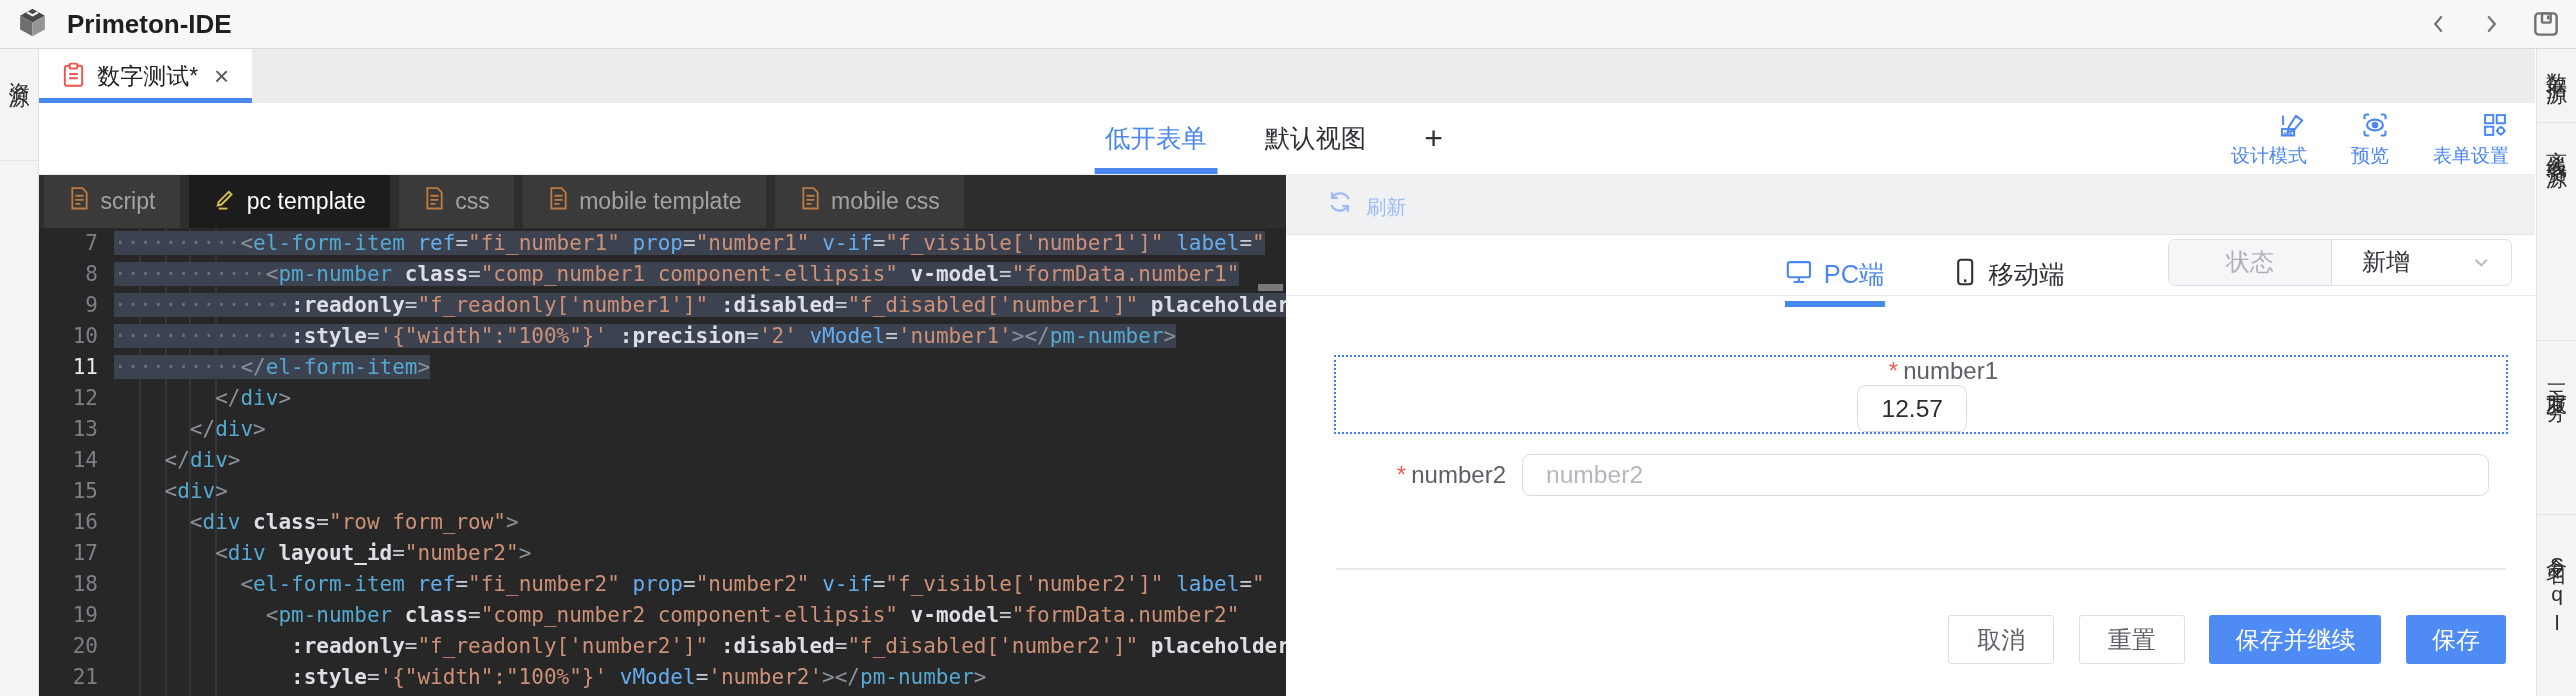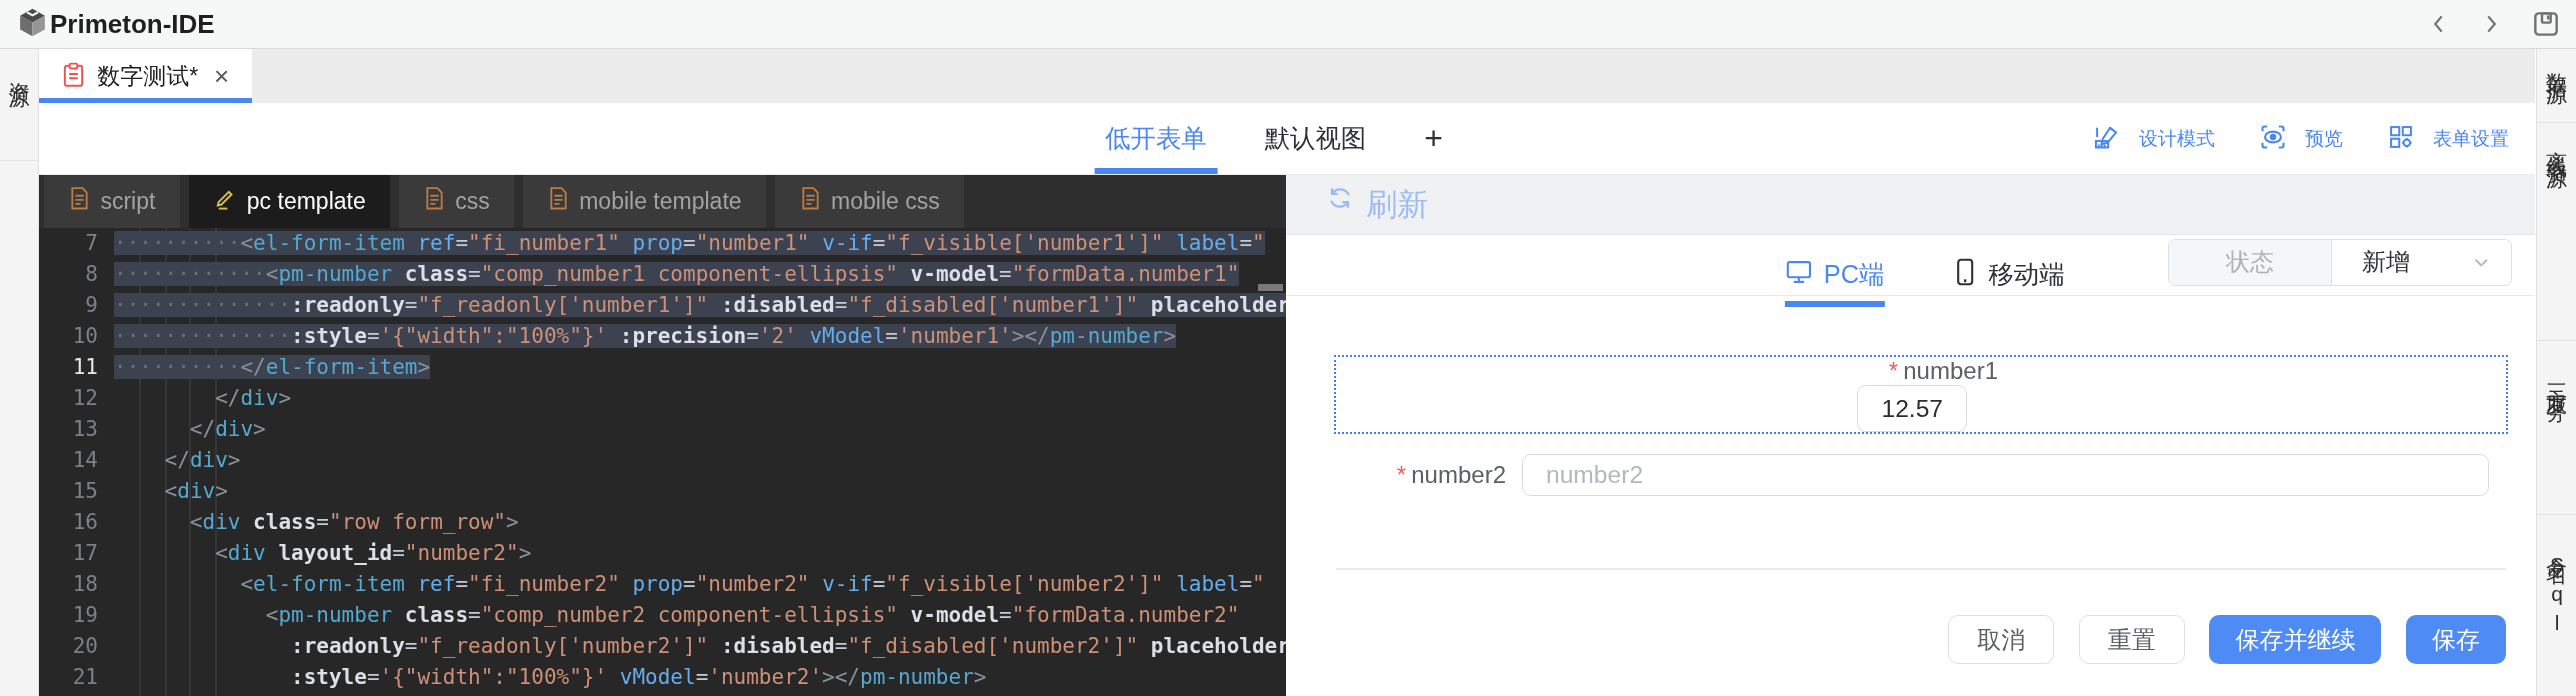--- a/index.html
+++ b/index.html
@@ -4,21 +4,21 @@
 <style>
   * { margin:0; padding:0; box-sizing:border-box; }
   html,body { width:2576px; height:696px; overflow:hidden; background:#fff;
     font-family:"Liberation Sans", sans-serif; }
   .app { position:relative; width:2576px; height:696px; background:#fff; overflow:hidden; }
 
   
   .topbar { position:absolute; left:0; top:0; width:2576px; height:49px;
     background:#f6f7f7; border-bottom:1.8px solid #d9d9d9;
     display:flex; align-items:center; padding-left:16px; }
-  .top-title { font-size:26px; font-weight:700; color:#1f1f1f; margin-left:1px; }
+  .top-title { font-size:26px; font-weight:700; color:#1f1f1f; margin-left:18px; }
   .top-actions { position:absolute; right:14px; top:0; height:47px;
     display:flex; align-items:center; gap:26px; }
   .top-actions .ic { display:flex; align-items:center; }
 
   
   .left-rail { position:absolute; left:0; top:49px; width:39px; height:647px;
     background:#f4f4f5; border-right:1.8px solid #e1e1e1; }
   .right-rail { position:absolute; right:0; top:49px; width:40px; height:647px;
     background:#f4f4f5; border-left:1.8px solid #e1e1e1; }
   .rail-item { width:100%; display:flex; justify-content:center;
@@ -47,21 +47,21 @@
   .view-tabs { position:absolute; left:calc(50% - 13px); top:0; height:100%;
     transform:translateX(-50%); display:flex; gap:51px; align-items:stretch; }
   .view-tab { position:relative; display:flex; align-items:center;
     font-size:25.4px; color:#2f3136; padding:0 3.5px; }
   .view-tab.active { color:#4b87f2; }
   .view-tab.active::after { content:""; position:absolute; left:-7px; right:-7px;
     bottom:0; height:6.1px; background:#4b87f2; }
   .view-tab.plus { font-size:32px; color:#303133; }
   .header-actions { position:absolute; right:26px; top:0; height:72px;
     display:flex; align-items:center; gap:44px; }
-  .h-action { display:flex; align-items:center; gap:18px;
+  .h-action { display:flex; flex-direction:column; align-items:flex-end; gap:2px;
     color:#4b87f2; font-size:19px; line-height:1.1; }
 
   
   .editor { position:absolute; left:39px; top:175px; width:1247px; height:521px;
     background:#272727; overflow:hidden; }
   .etabs { height:53px; background:#2e2e2e; display:flex; gap:8.8px;
     padding-left:5.3px; align-items:stretch; }
   .etab { display:flex; align-items:center; gap:10.5px; padding:0 24.6px;
     background:#3a3a3a; color:#a3a3a3; font-size:23px; white-space:nowrap; }
   .etab.active { background:#1c1c1c; color:#ffffff; }
@@ -83,22 +83,22 @@
   .tk-o { color:#c7ccd3; }
   .tk-s { color:#ce9178; }
   .scroll-mark { position:absolute; right:3.5px; top:109px; width:24.6px; height:7px;
     background:#8e8e8e; opacity:.8; }
 
   
   .rpanel { position:absolute; left:1286px; top:175px; width:1249px; height:521px;
     background:#fff; }
   .refresh-bar { height:60px; background:#f0f1f3; border-bottom:1.8px solid #e4e5e8;
     display:flex; align-items:center; padding-left:40px; }
-  .refresh-btn { display:flex; align-items:flex-start; gap:12.3px;
-    color:#9cbbf4; font-size:31px; }
+  .refresh-btn { display:flex; align-items:flex-end; gap:12.3px;
+    color:#9cbbf4; font-size:20px; }
   .device-row { position:relative; height:61px; border-bottom:1.8px solid #e8eaee; }
   .device-tabs { position:absolute; left:calc(50% + 14px); top:10px; height:100%;
     transform:translateX(-50%); display:flex; gap:68px; }
   .device-tab { position:relative; display:flex; align-items:center; gap:11.4px;
     font-size:25.4px; color:#2f3136; }
   .device-tab.active { color:#4b87f2; }
   .device-tab.active::after { content:""; position:absolute; left:0; right:0;
     bottom:-1.8px; height:6.1px; background:#4b87f2; }
   .state-group { position:absolute; right:23px; top:3.5px; height:47px; width:344px;
     border:1.8px solid #dcdfe6; border-radius:7px; display:flex; overflow:hidden;
@@ -121,21 +121,21 @@
   .req { color:#f45b5b; margin-right:5.3px; }
   .field-input { flex:1; height:42px; border:1.8px solid #d8dbe1; border-radius:8.8px;
     display:flex; align-items:center; padding:3px 23px; font-size:24.6px;
     color:#2b2d32; margin-right:17.5px; background:#fff; }
   .field-input.is-placeholder { color:#b3b7bf; }
   .form-divider { position:absolute; left:50px; width:1170px; top:272px;
     height:1.8px; background:#e8eaee; }
   .action-bar { position:absolute; left:50px; width:1170px; top:319px;
     display:flex; justify-content:flex-end; gap:24.6px; }
   .btn { height:49px; display:flex; align-items:center; font-size:24px;
-    border-radius:10px; padding:0 28px; white-space:nowrap; }
+    border-radius:3px; padding:0 28px; white-space:nowrap; }
   .btn.default { background:#fff; border:1.8px solid #dcdfe6; color:#5c6066; }
   .btn.primary { background:#4e8bf5; border:none; color:#fff; padding:0 26px; }
 </style>
 </head>
 <body>
 
 <div class="app">
 
   <div class="topbar">
     <span class="ic">

